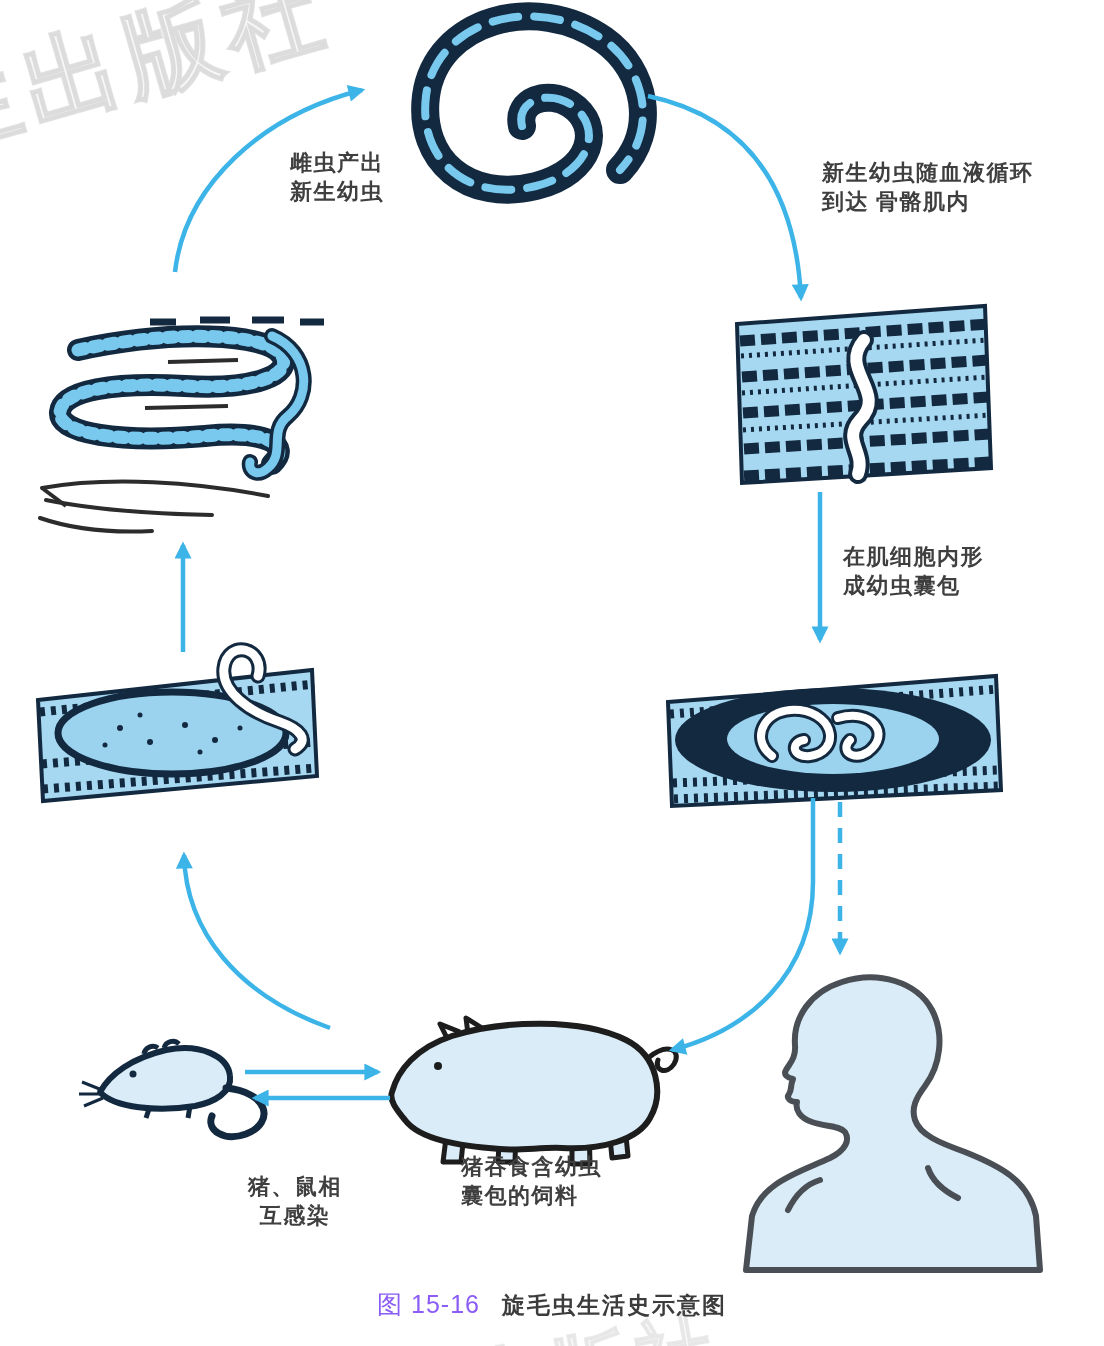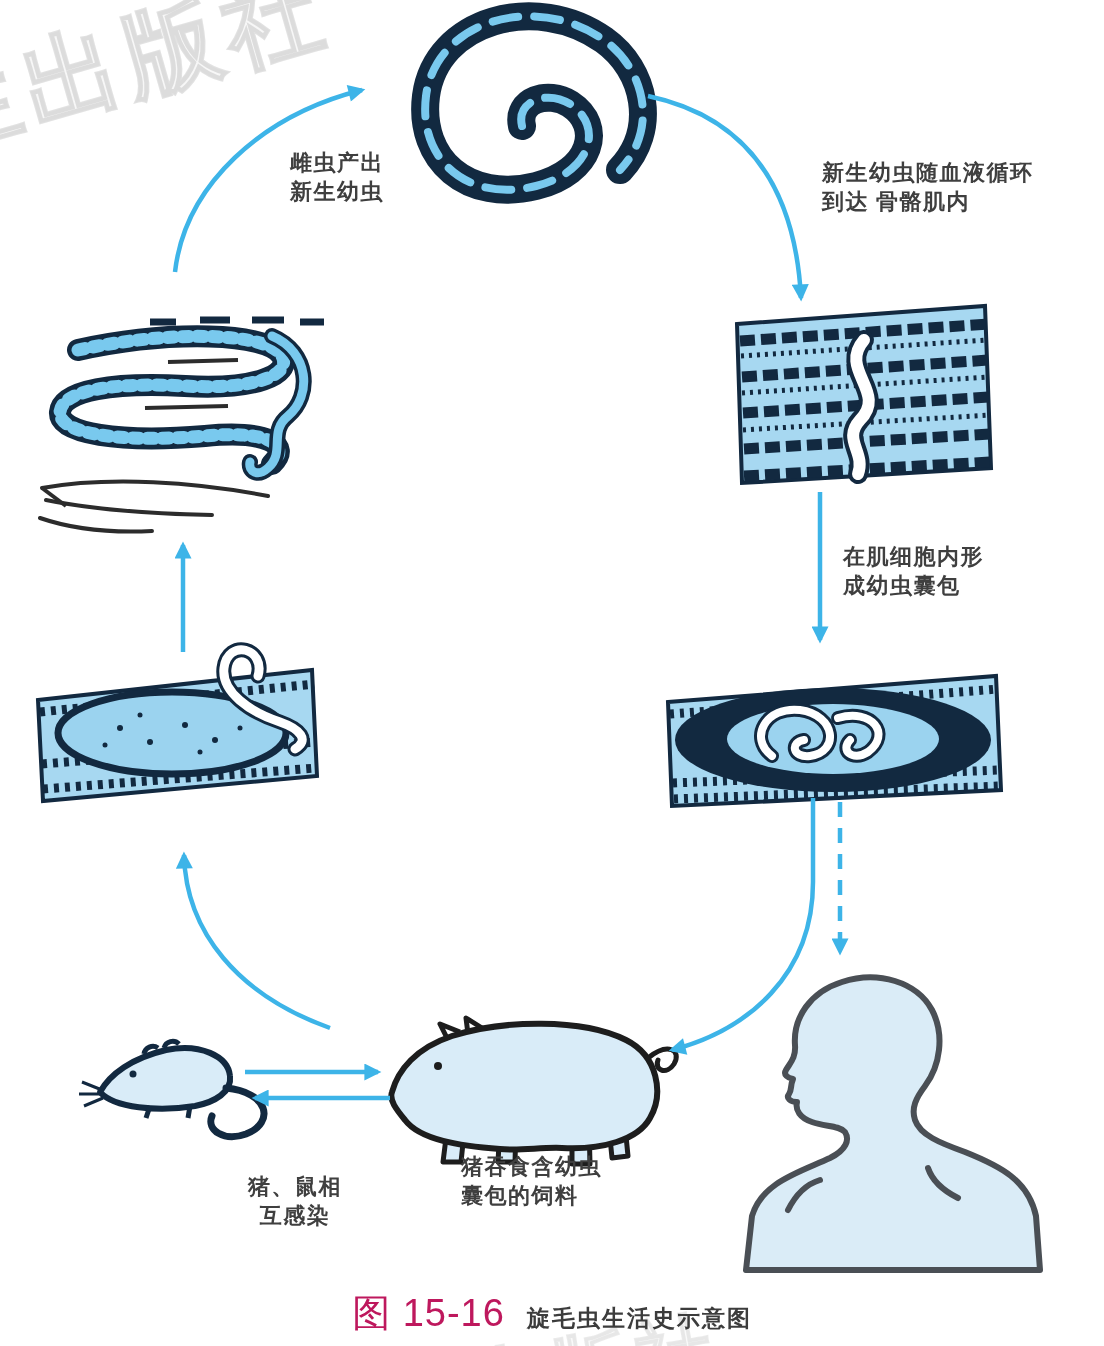--- a/index.html
+++ b/index.html
@@ -12,21 +12,21 @@
   .watermark{position:absolute;font-family:"Liberation Sans","DejaVu Sans",sans-serif;
              font-weight:700;color:rgba(140,140,140,0.07);
              -webkit-text-stroke:2px rgba(160,160,160,0.30);
              white-space:nowrap;pointer-events:none;}
   #wm-top{left:-82px;top:-2px;font-size:96px;letter-spacing:8px;transform:rotate(-16deg);}
   #wm-bottom{left:470px;top:1316px;font-size:78px;letter-spacing:6px;transform:rotate(-10deg);
              color:rgba(140,140,140,0.05);-webkit-text-stroke:1.5px rgba(170,170,170,0.22);}
   #caption{position:absolute;left:0;top:1288px;width:1104px;display:flex;
            justify-content:center;align-items:baseline;gap:22px;
            font-family:"Liberation Sans","DejaVu Sans",sans-serif;}
-  #caption .num{color:#be185d;font-size:38px;font-weight:400;letter-spacing:1px;}
+  #caption .num{color:#8b5cf6;font-size:25px;font-weight:400;letter-spacing:1px;}
   #caption .ttl{color:#3c3c3c;font-size:23px;font-weight:700;letter-spacing:2px;}
 </style>
 </head>
 <body>
 
 <div id="canvas">
 
   <div id="wm-top" class="watermark">生出版社</div>
   <div id="wm-bottom" class="watermark">出版社</div>
 

